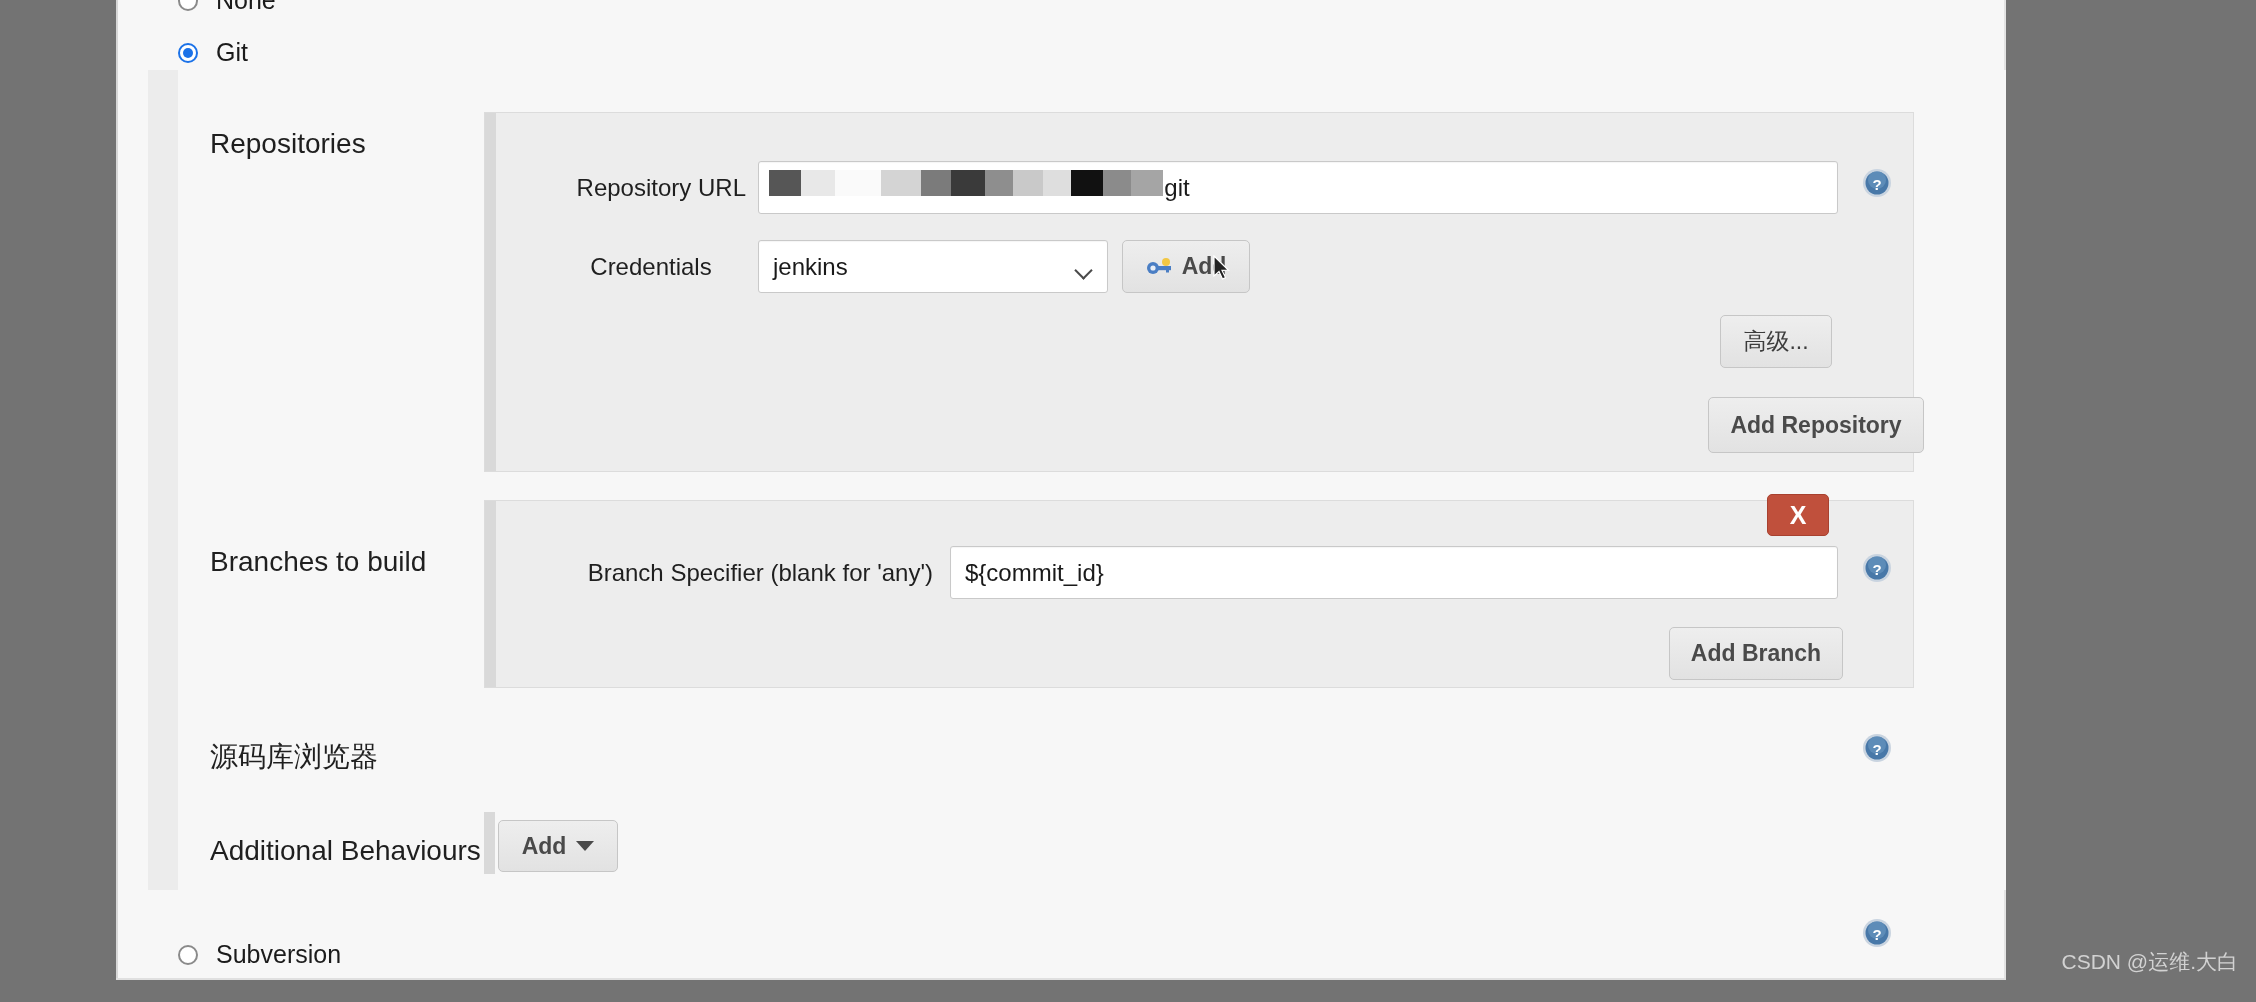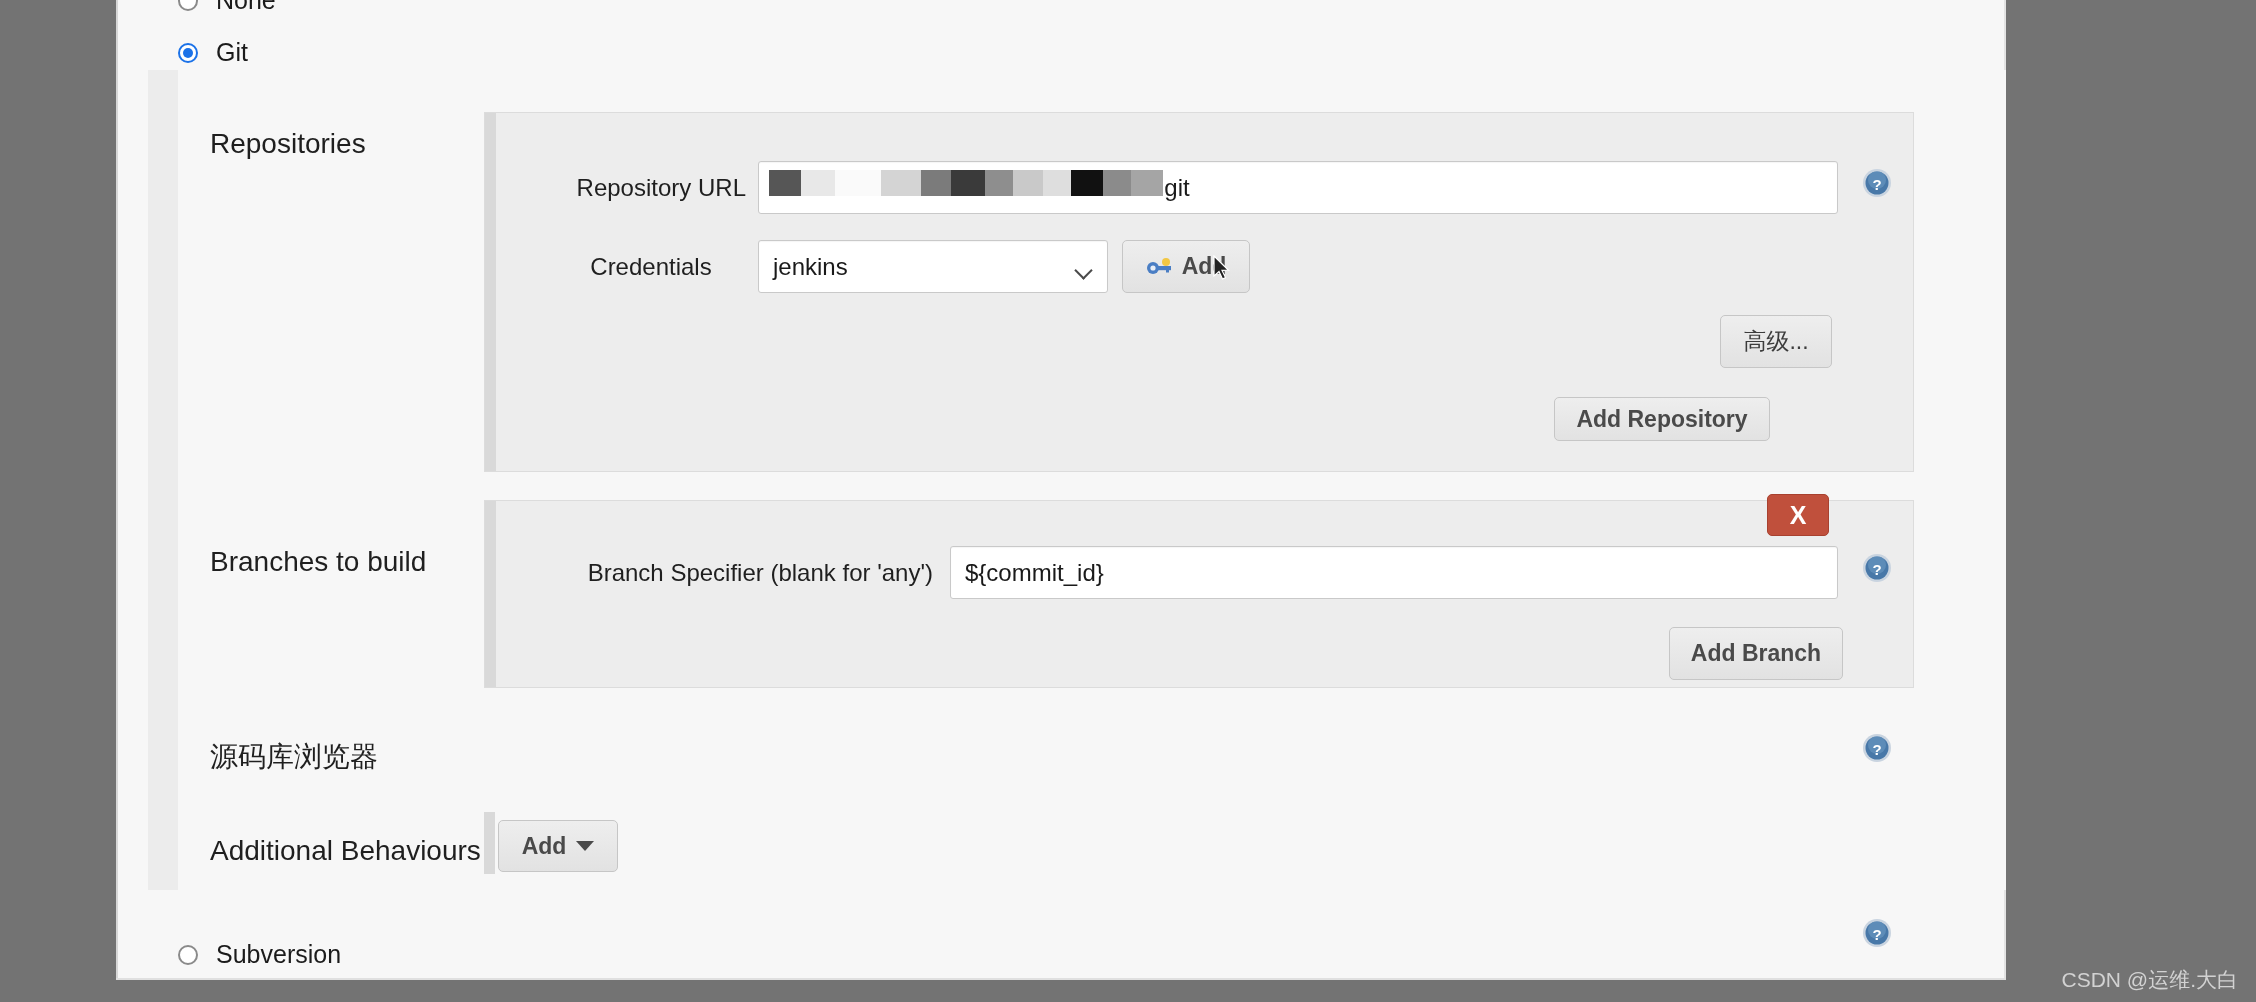--- a/index.html
+++ b/index.html
@@ -224,21 +224,21 @@
   
   .help {
     position: absolute;
     width: 30px; height: 30px;
     border-radius: 50%;
   }
 
   .watermark {
     position: absolute;
     right: 18px;
-    bottom: 8px;
+    bottom: 26px;
     font-size: 21px;
     color: #d2d2d2;
     white-space: nowrap;
     margin-left: 48px;
   }
 </style>
 </head>
 <body>
 
 <div class="page">
@@ -310,21 +310,21 @@
     <span>Add</span>
     <svg class="cursor" style="left:90px; top:14px;" viewBox="0 0 18 26">
       <path d="M1 1 L1 21 L6 16.5 L9.5 24 L12.5 22.6 L9 15.4 L15.5 15.2 Z" fill="#222222" stroke="#ffffff" stroke-width="1.2"></path>
     </svg>
   </div>
 
   <div class="btn plain" style="left:1720px; top:315px; width:112px; height:53px;">
     <span>高级...</span>
   </div>
 
-  <div class="btn" style="left:1554px; top:397px; width:216px; height:44px;">
+  <div class="btn" style="left:1708px; top:397px; width:216px; height:56px;">
     <span>Add Repository</span>
   </div>
 
   <div class="row-label" style="left:210px; top:514px;margin-top:32px;">Branches to build</div>
 
   <div class="block" style="left:484px; top:500px; width:1430px; height:188px;">
     <div class="block-gutter"></div>
   </div>
 
   <div class="btn-x" style="left:1767px; top:494px; width:62px; height:42px;">

